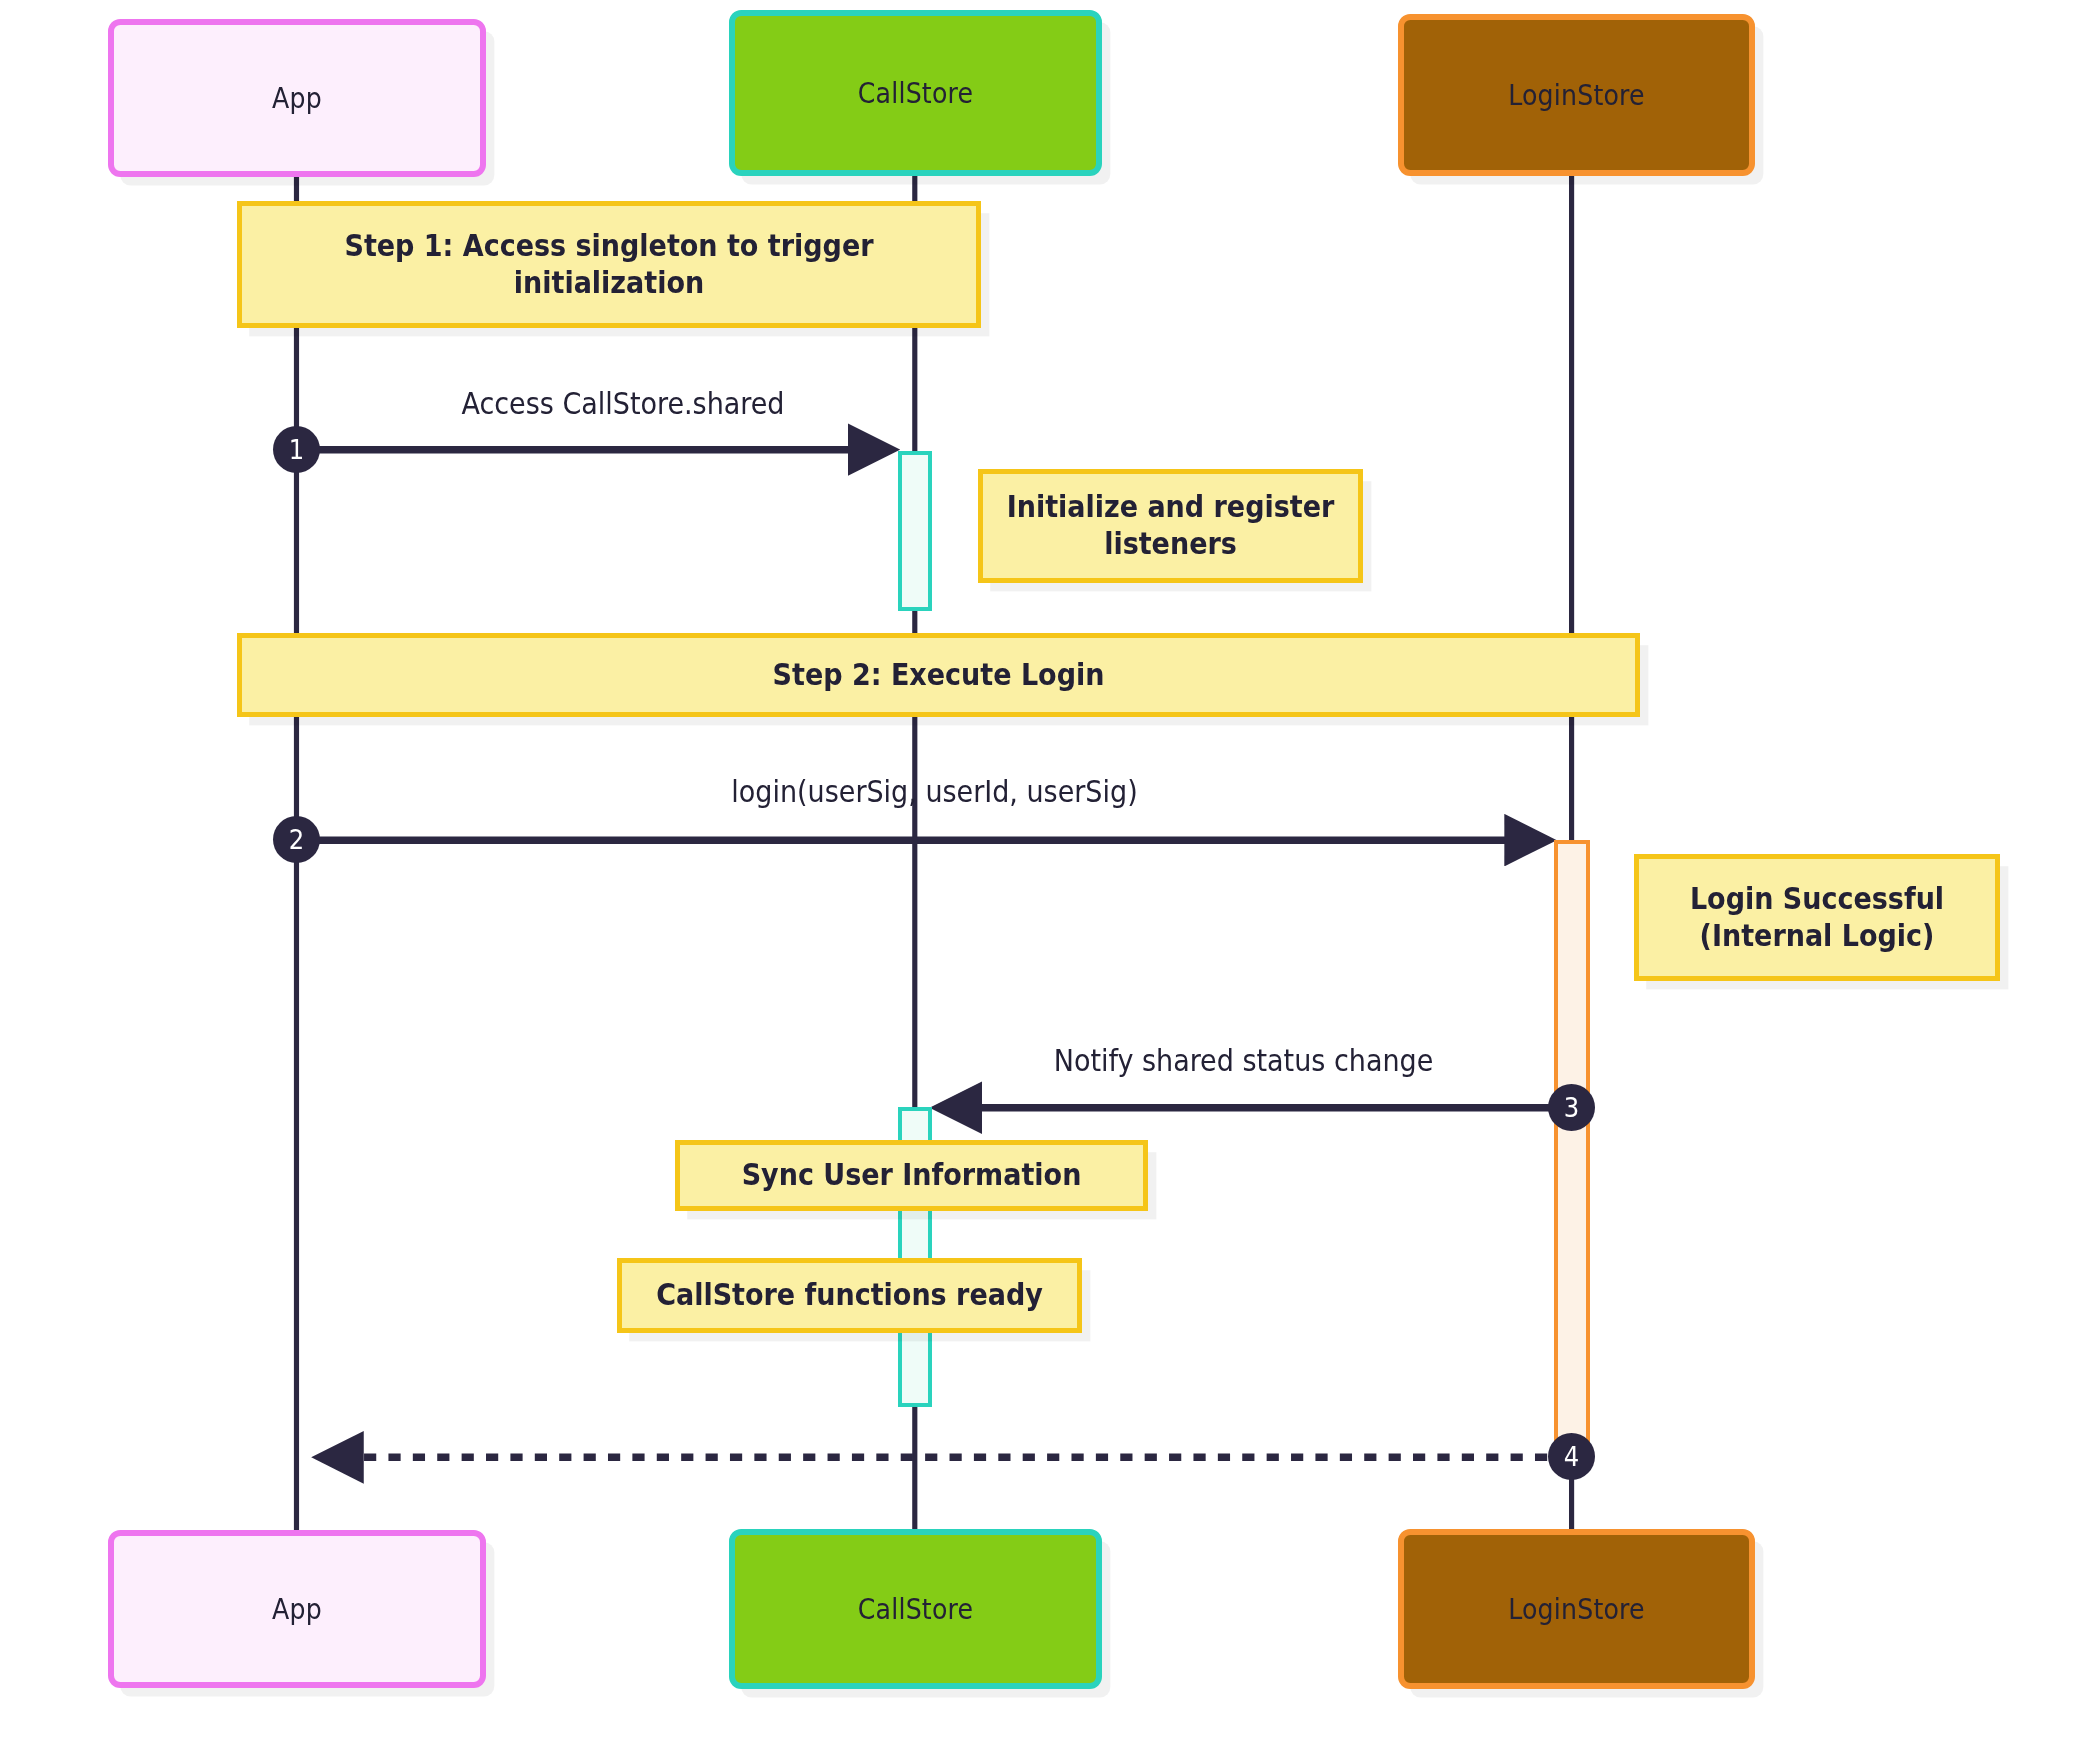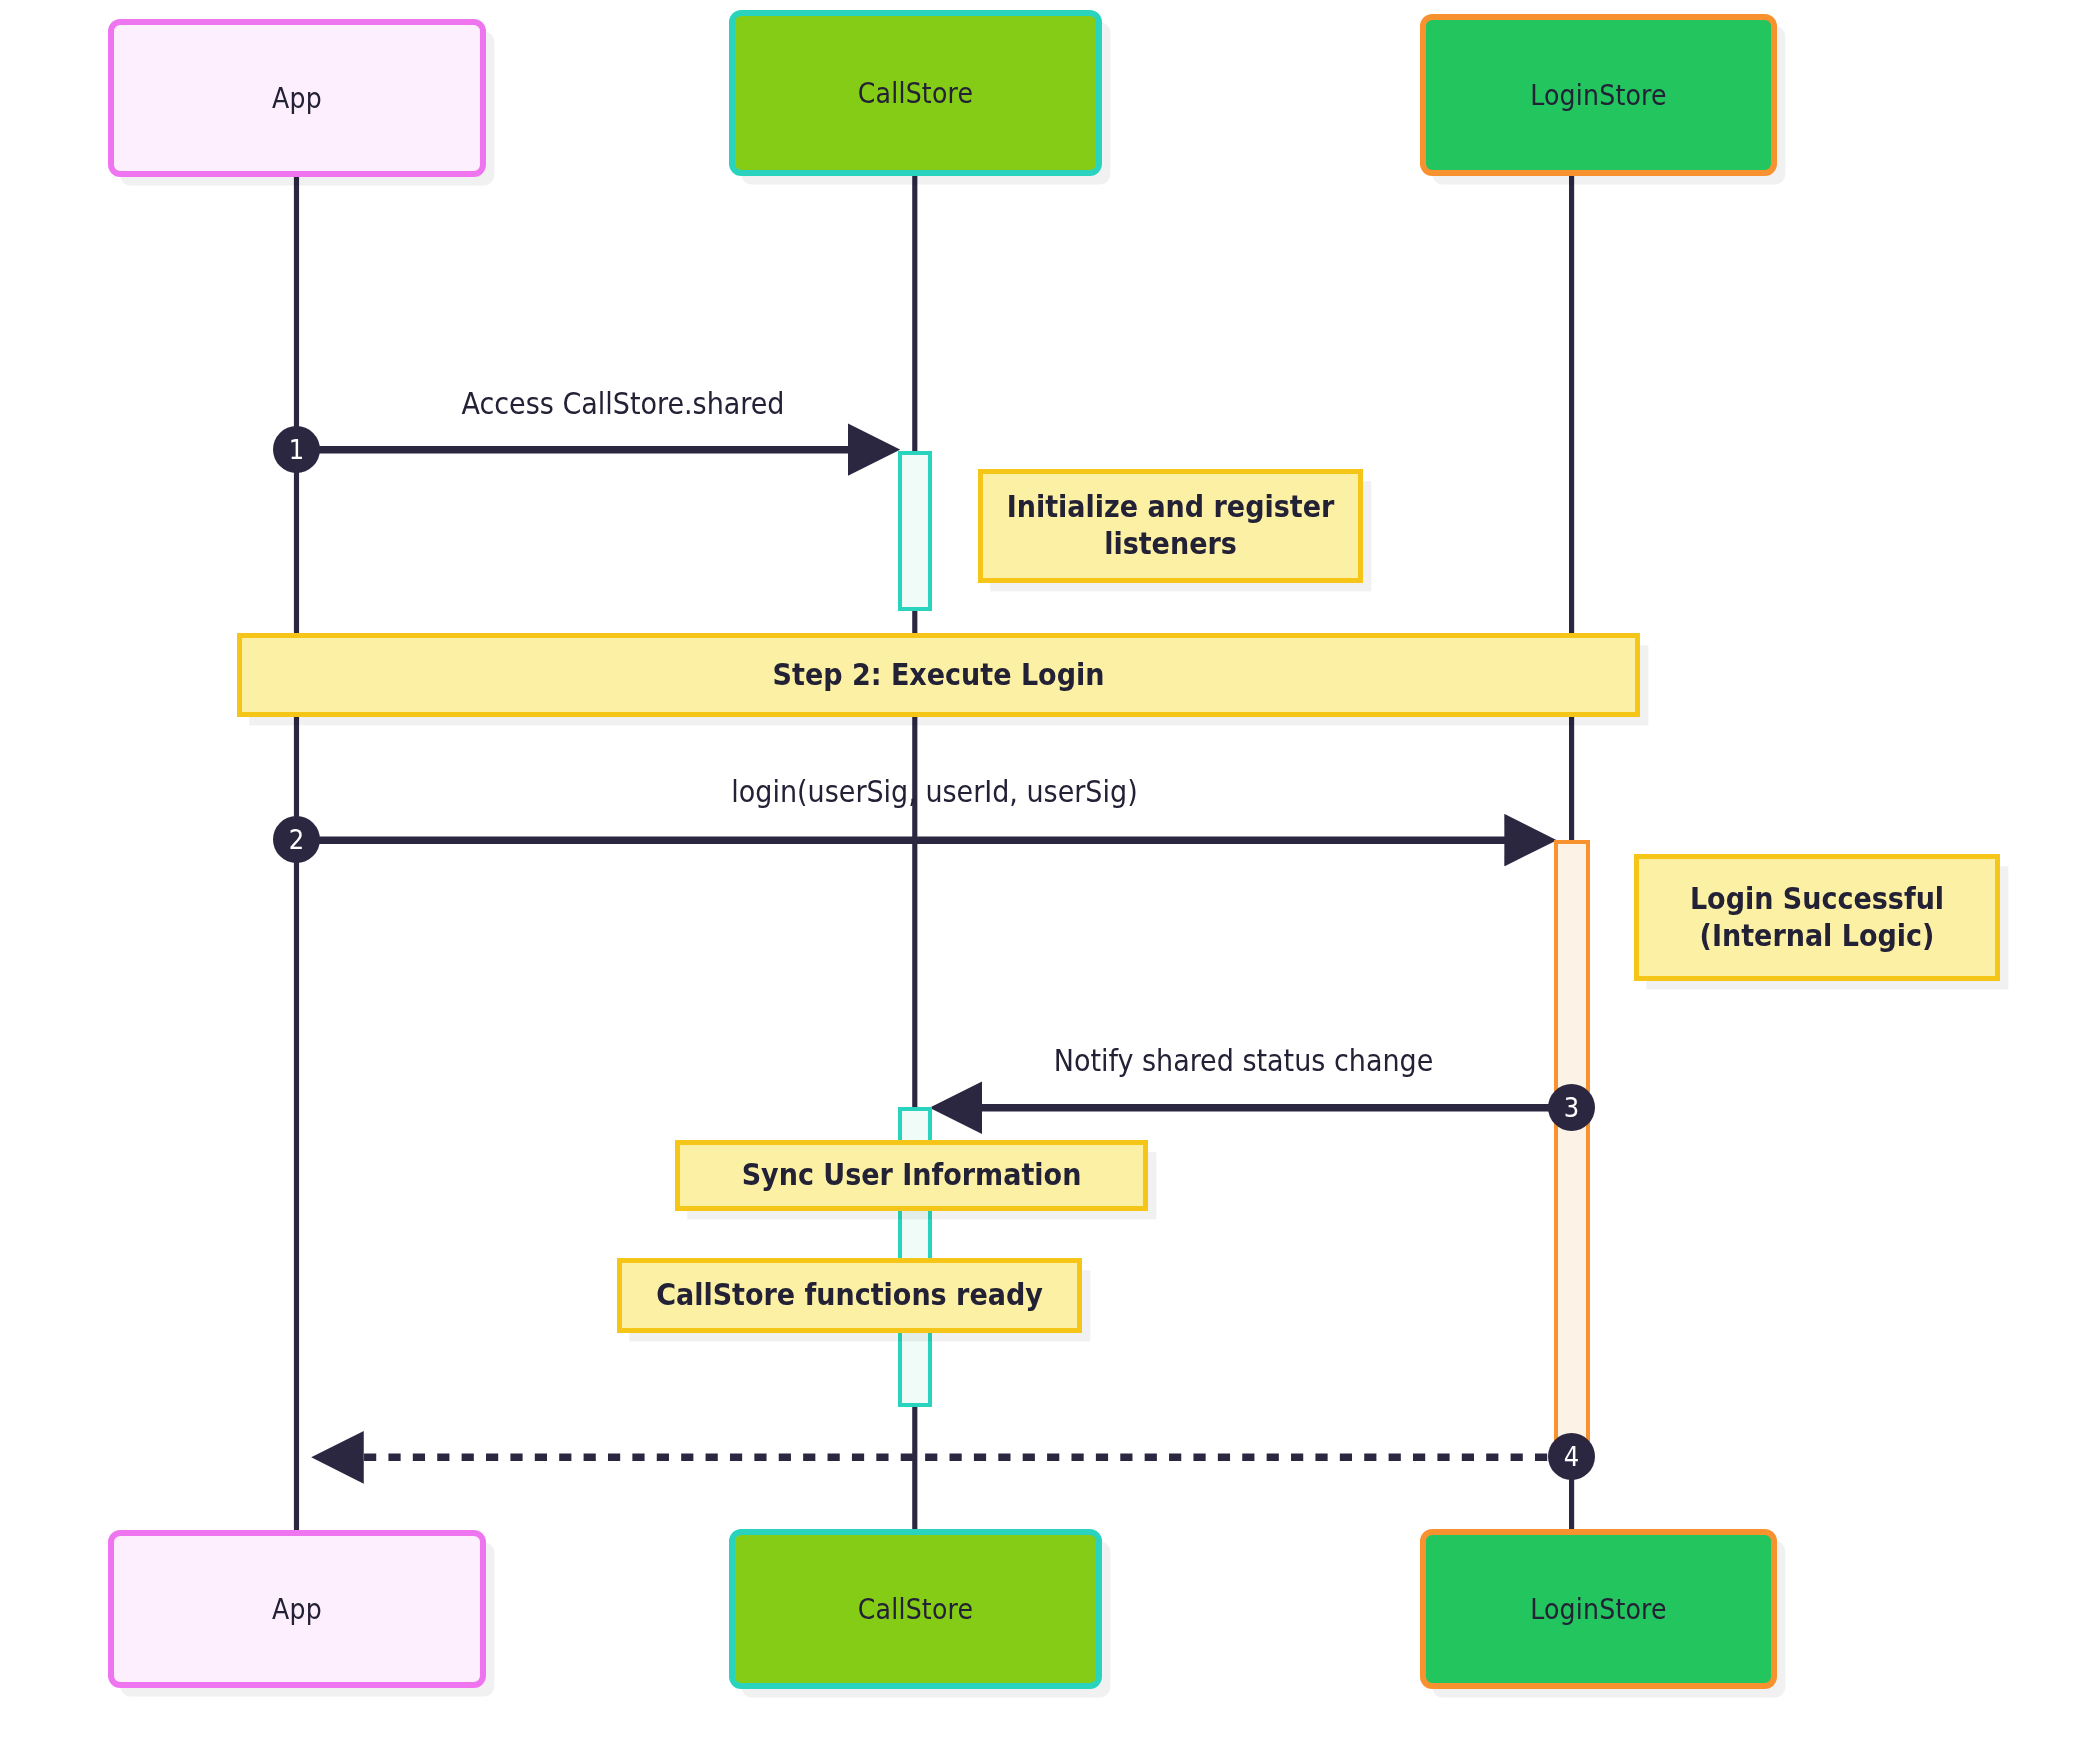--- a/index.html
+++ b/index.html
@@ -18,21 +18,21 @@
     border-radius:12.2px;
     display:flex;align-items:center;justify-content:center;
     font-size:28px;
     color:#232135;
     letter-spacing:0.2px;
     box-shadow:10.3px 10.3px 0 -1.9px rgba(0,0,0,0.055);
     z-index:6;
   }
   .actor.app      {border:6.1px solid #ee75ef;background:#fdeffd;}
   .actor.callstore{border:6.1px solid #2ad3bd;background:#84cc16;}
-  .actor.loginstore{border:6.1px solid #f7922f;background:#22c55e;margin-left:22px;}
+  .actor.loginstore{border:6.1px solid #f7922f;background:#a16207;}
 
   
   .note{
     position:absolute;
     box-sizing:border-box;
     border:5.2px solid #f5c518;
     background:#fbf0a4;
     display:flex;align-items:center;justify-content:center;
     text-align:center;
     font-weight:bold;
@@ -107,20 +107,23 @@
     <span>CallStore</span>
   </div>
   <div class="actor loginstore" style="left:1398px;top:14px;width:357px;height:162px;">
     <span>LoginStore</span>
   </div>
 
   <div class="activation cs" style="left:898px;top:451px;width:34px;height:160px;"></div>
   <div class="activation ls" style="left:1554px;top:840px;width:36px;height:618px;"></div>
   <div class="activation cs" style="left:898px;top:1107px;width:34px;height:300px;"></div>
 
+  <div class="note" style="left:237px;top:201px;width:744px;height:127px;">
+    <span>Step 1: Access singleton to trigger initialization</span>
+  </div>
 
   <div class="note" style="left:978px;top:469px;width:385px;height:114px;">
     <span>Initialize and register listeners</span>
   </div>
 
   <div class="note" style="left:237px;top:633px;width:1403px;height:84px;">
     <span>Step 2: Execute Login</span>
   </div>
 
   <div class="note" style="left:1634px;top:854px;width:366px;height:127px;">

